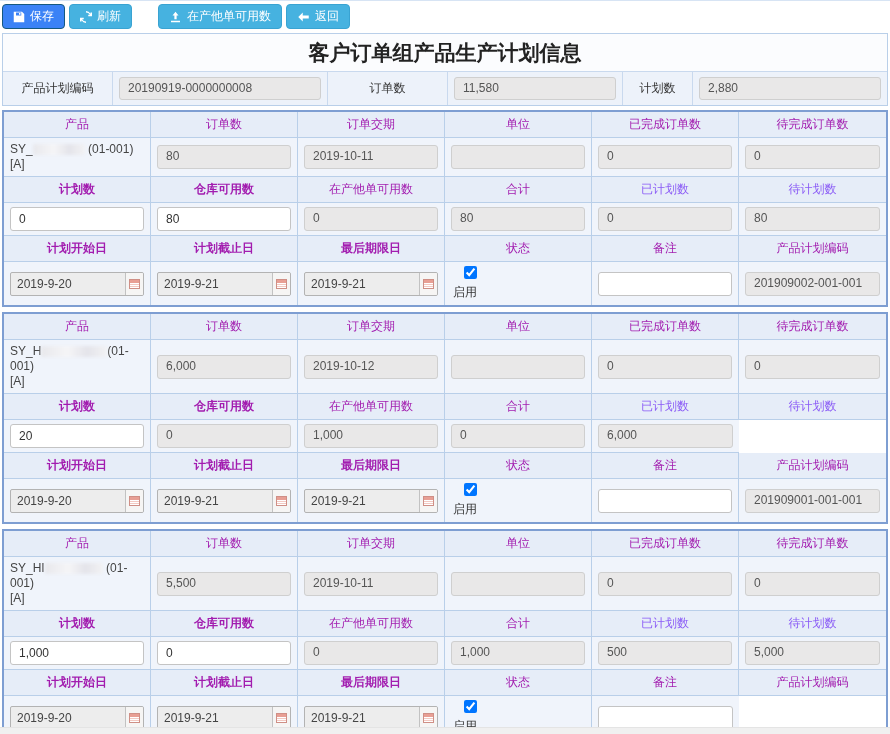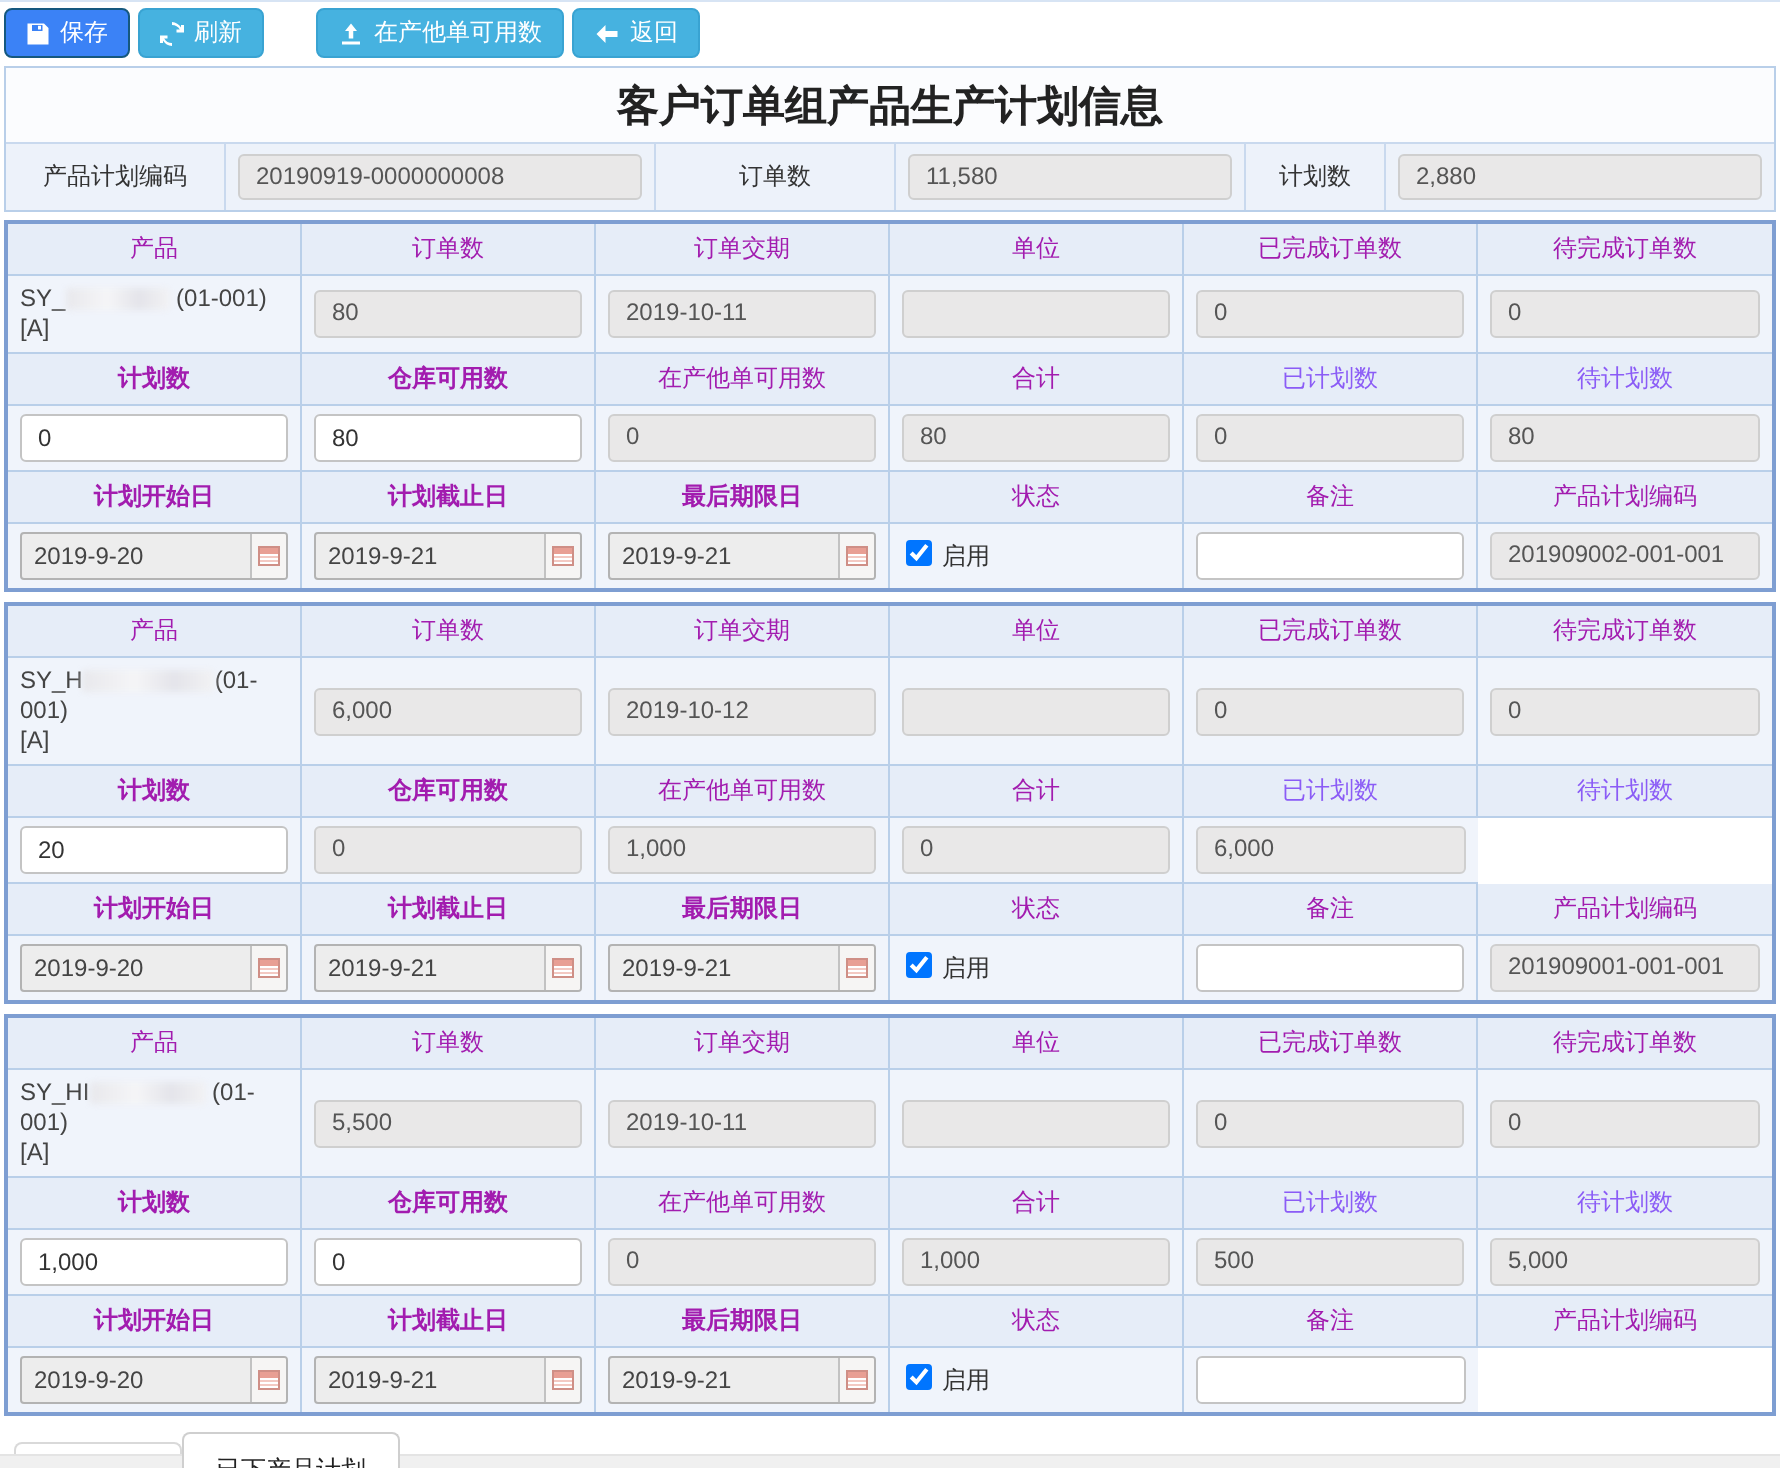--- a/index.html
+++ b/index.html
@@ -48,21 +48,21 @@
 
   
   .date { display:flex; width:100%; height:24px; background:#ededed; border:1px solid #b3b3b3;
     border-radius:2px; overflow:hidden; align-items:stretch; }
   .date .txt { flex:1; padding:4px 6px; color:#444; }
   .date .cal { width:18px; background:#f6f5f4; border-left:1px solid #c2c2c2;
     display:flex; align-items:center; justify-content:center; cursor:pointer; }
   .cal-glyph { width:11px; height:10px; border:1px solid #cf8f86; background:
     linear-gradient(#e89f94 0 3px, #fff 3px 4px, #f3c9c2 4px 5px, #fff 5px 6px, #f3c9c2 6px 7px, #fff 7px); }
 
-  .chk-wrap { display:flex; align-items:flex-start; gap:5px; padding-left:2px; }
+  .chk-wrap { display:flex; align-items:flex-end; gap:5px; padding-left:2px;flex-direction:column; }
   .chk-wrap input { width:13px; height:13px; }
 
   
   .tabs-area { margin:8px 2px 0 2px; }
   .tabbar { display:flex; align-items:flex-end; gap:0; padding-left:5px; }
   .tab { border:1px solid #d9d9d9; border-bottom:none; background:#fff; padding:7px 16px 8px 16px;
     font-size:12.5px; cursor:pointer; border-radius:4px 4px 0 0; }
   .tab.inactive { color:#1a85c8; height:29px; }
   .tab.active { color:#222; height:34px; padding-top:10px; position:relative; z-index:2; border-color:#cfcfcf; }
 

